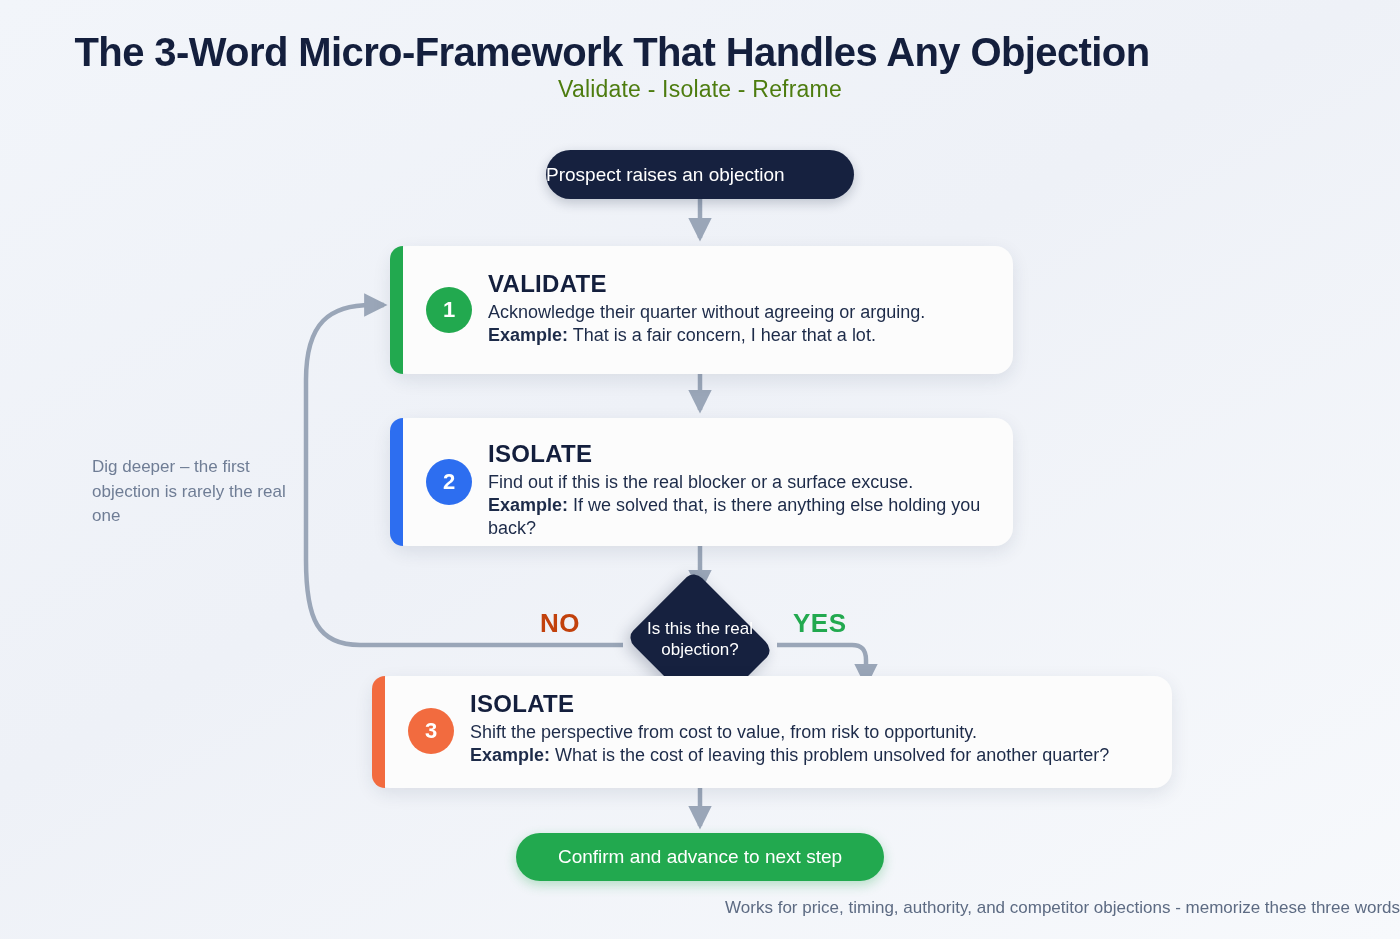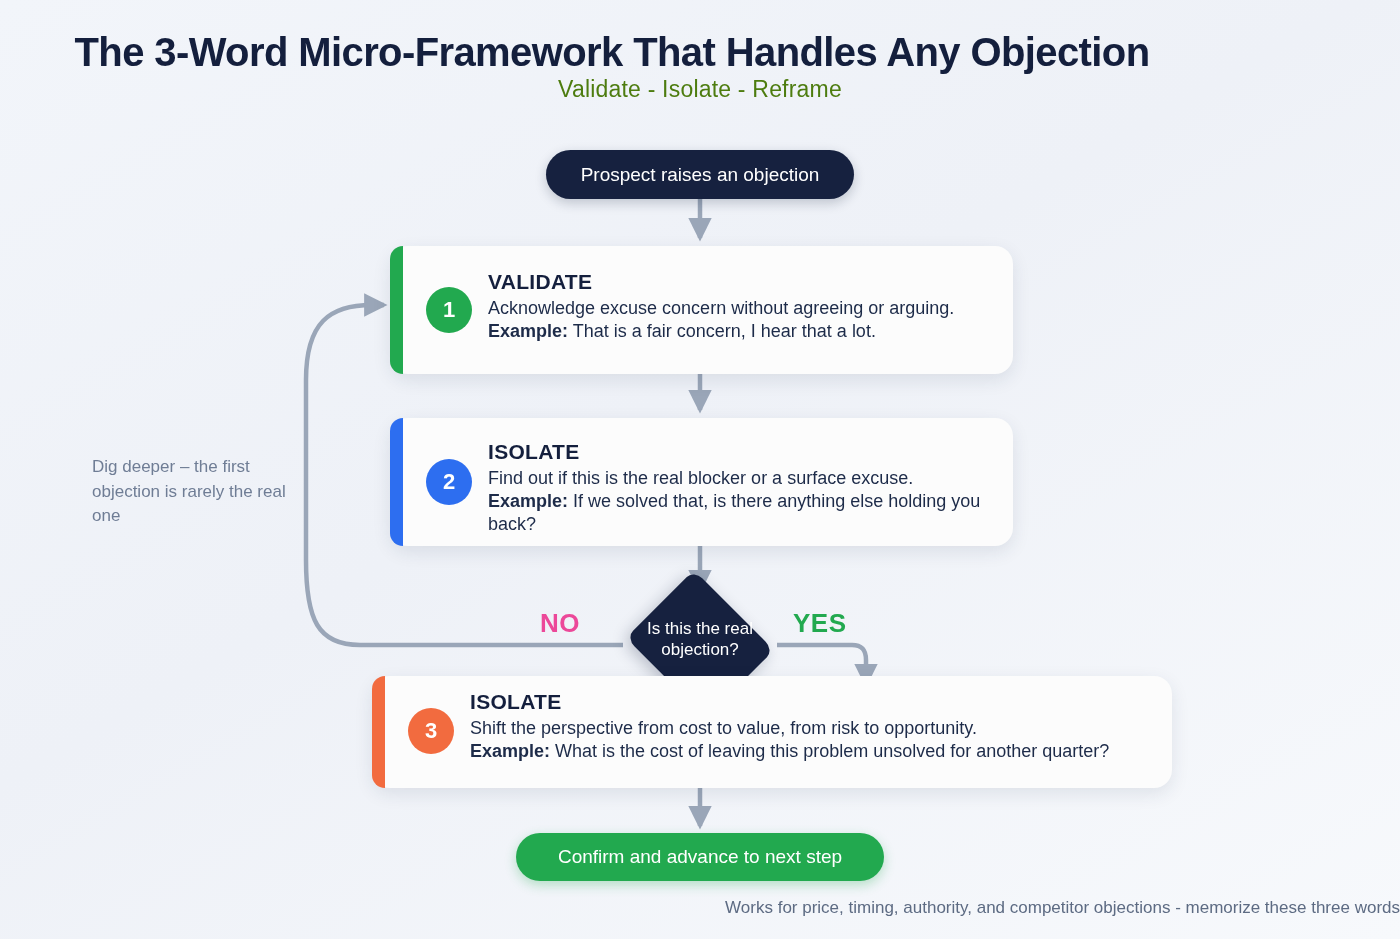--- a/index.html
+++ b/index.html
@@ -57,21 +57,21 @@
     left: 546px;
     top: 150px;
     width: 308px;
     height: 49px;
     background: #16213f;
     border-radius: 25px;
     color: #ffffff;
     font-size: 19px;
     display: flex;
     align-items: center;
-    justify-content: center;
+    justify-content: flex-start;
     box-shadow: 0 4px 12px rgba(20,31,61,0.22);
   }
 
   
   .card {
     position: absolute;
     background: #fcfcfc;
     border-radius: 18px;
     box-shadow: 0 6px 18px rgba(30,45,80,0.10);
     display: flex;
@@ -94,21 +94,21 @@
     font-size: 22px;
     font-weight: bold;
     display: flex;
     align-items: center;
     justify-content: center;
   }
   .card .body {
     position: absolute;
   }
   .card .step-title {
-    font-size: 21px;
+    font-size: 24px;
     font-weight: bold;
     color: #141f3d;
     letter-spacing: 0.3px;
     margin-bottom: 3px;
   }
   .card .step-desc {
     font-size: 18px;
     color: #1d2b49;
     line-height: 1.28;
   }
@@ -157,21 +157,21 @@
     font-size: 17px;
     line-height: 1.25;
   }
 
   .branch-label {
     position: absolute;
     font-size: 26px;
     font-weight: bold;
     letter-spacing: 0.5px;
   }
-  #label-no  { left: 540px; top: 608px; color: #ec4899; }
+  #label-no  { left: 540px; top: 608px; color: #c2410c; }
   #label-yes { left: 793px; top: 608px; color: #22a94f; }
 
   
   .loop-note {
     position: absolute;
     left: 92px;
     top: 455px;
     width: 196px;
     text-align: left;
     font-size: 17px;
@@ -238,21 +238,21 @@
   <div class="start-pill">
     <span>Prospect raises an objection</span>
   </div>
 
   <div class="card" id="card-validate">
     <div class="accent" style="background:#22a94f"></div>
     <div class="badge">1</div>
     <div class="body">
       <div class="step-title">VALIDATE</div>
       <div class="step-desc">
-        <span>Acknowledge excuse concern without agreeing or arguing.</span><br>
+        <span>Acknowledge their quarter without agreeing or arguing.</span><br>
         <b>Example:</b>
         <span>That is a fair concern, I hear that a lot.</span>
       </div>
     </div>
   </div>
 
   <div class="card" id="card-isolate">
     <div class="accent" style="background:#2d6ef0"></div>
     <div class="badge">2</div>
     <div class="body">

